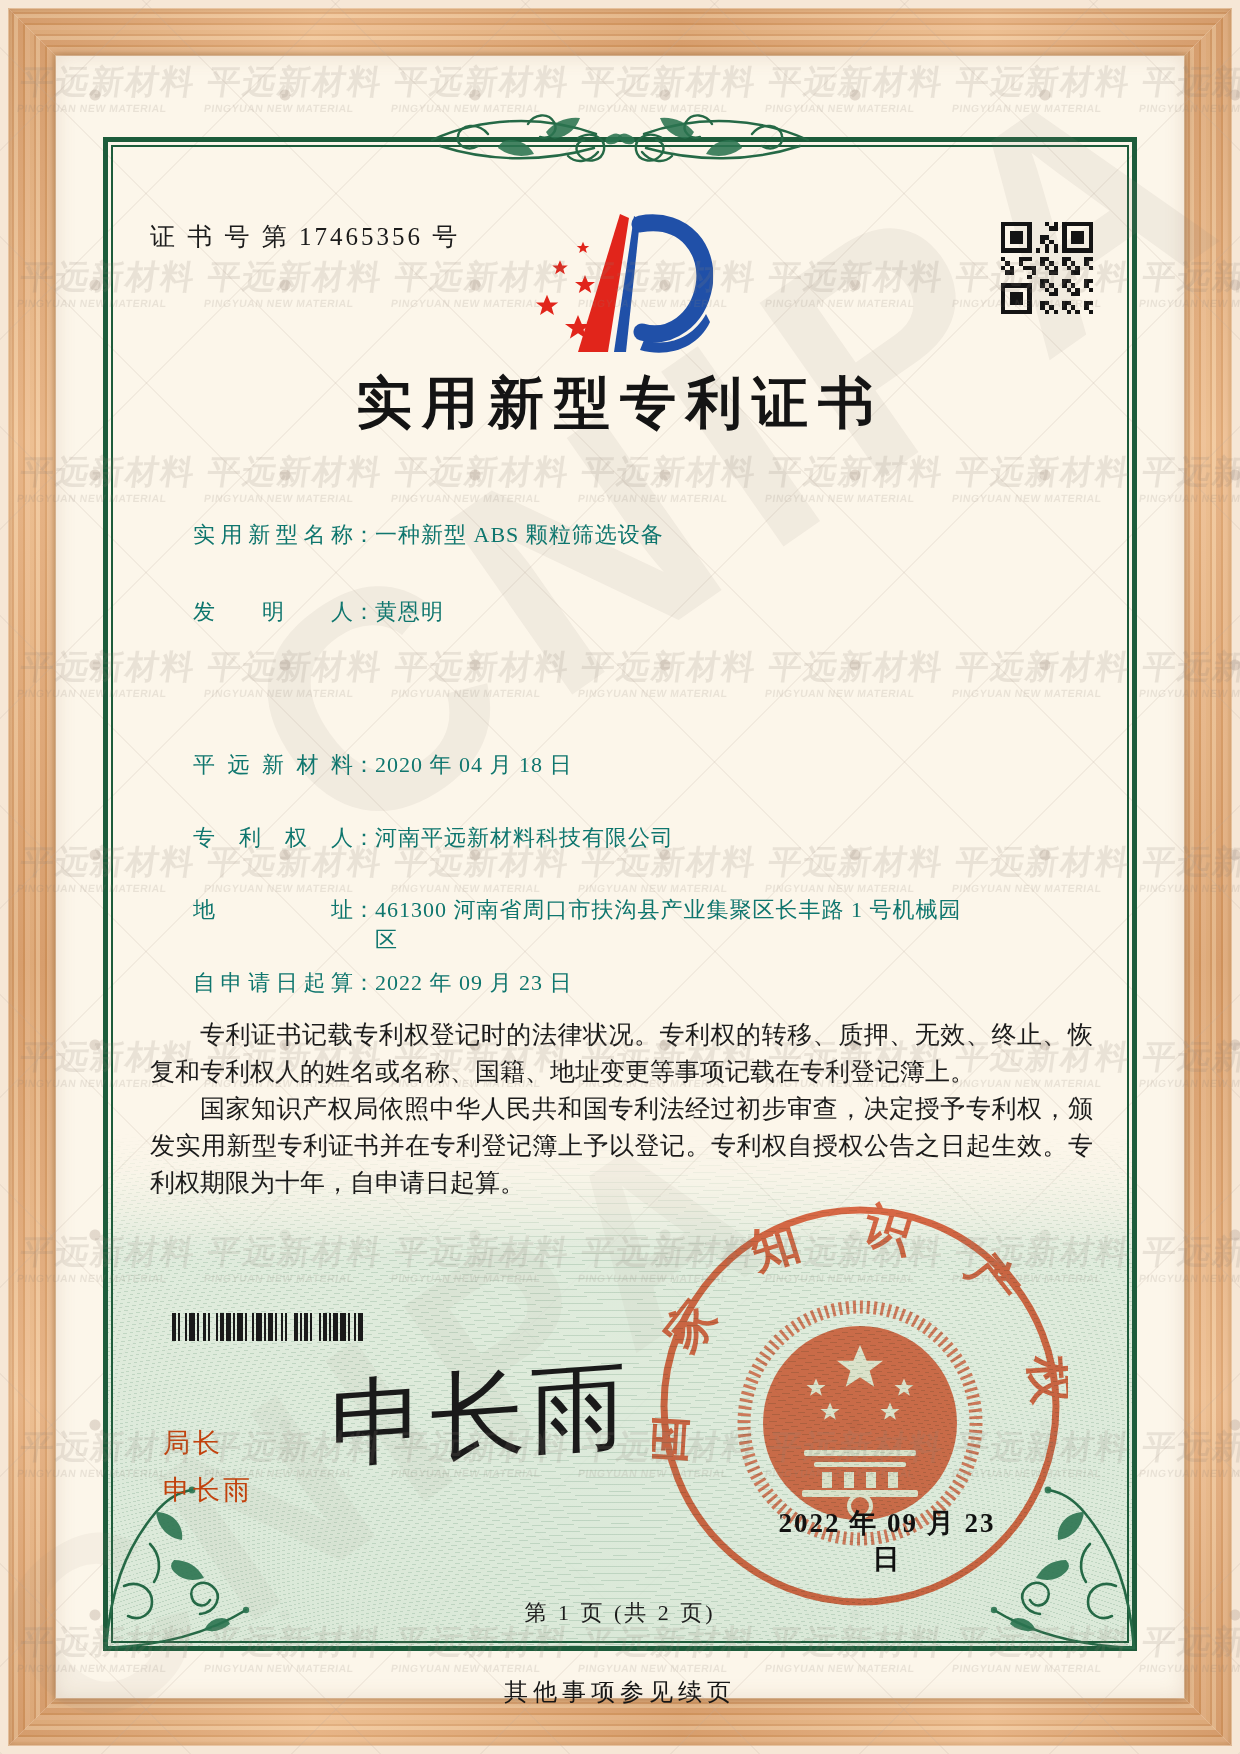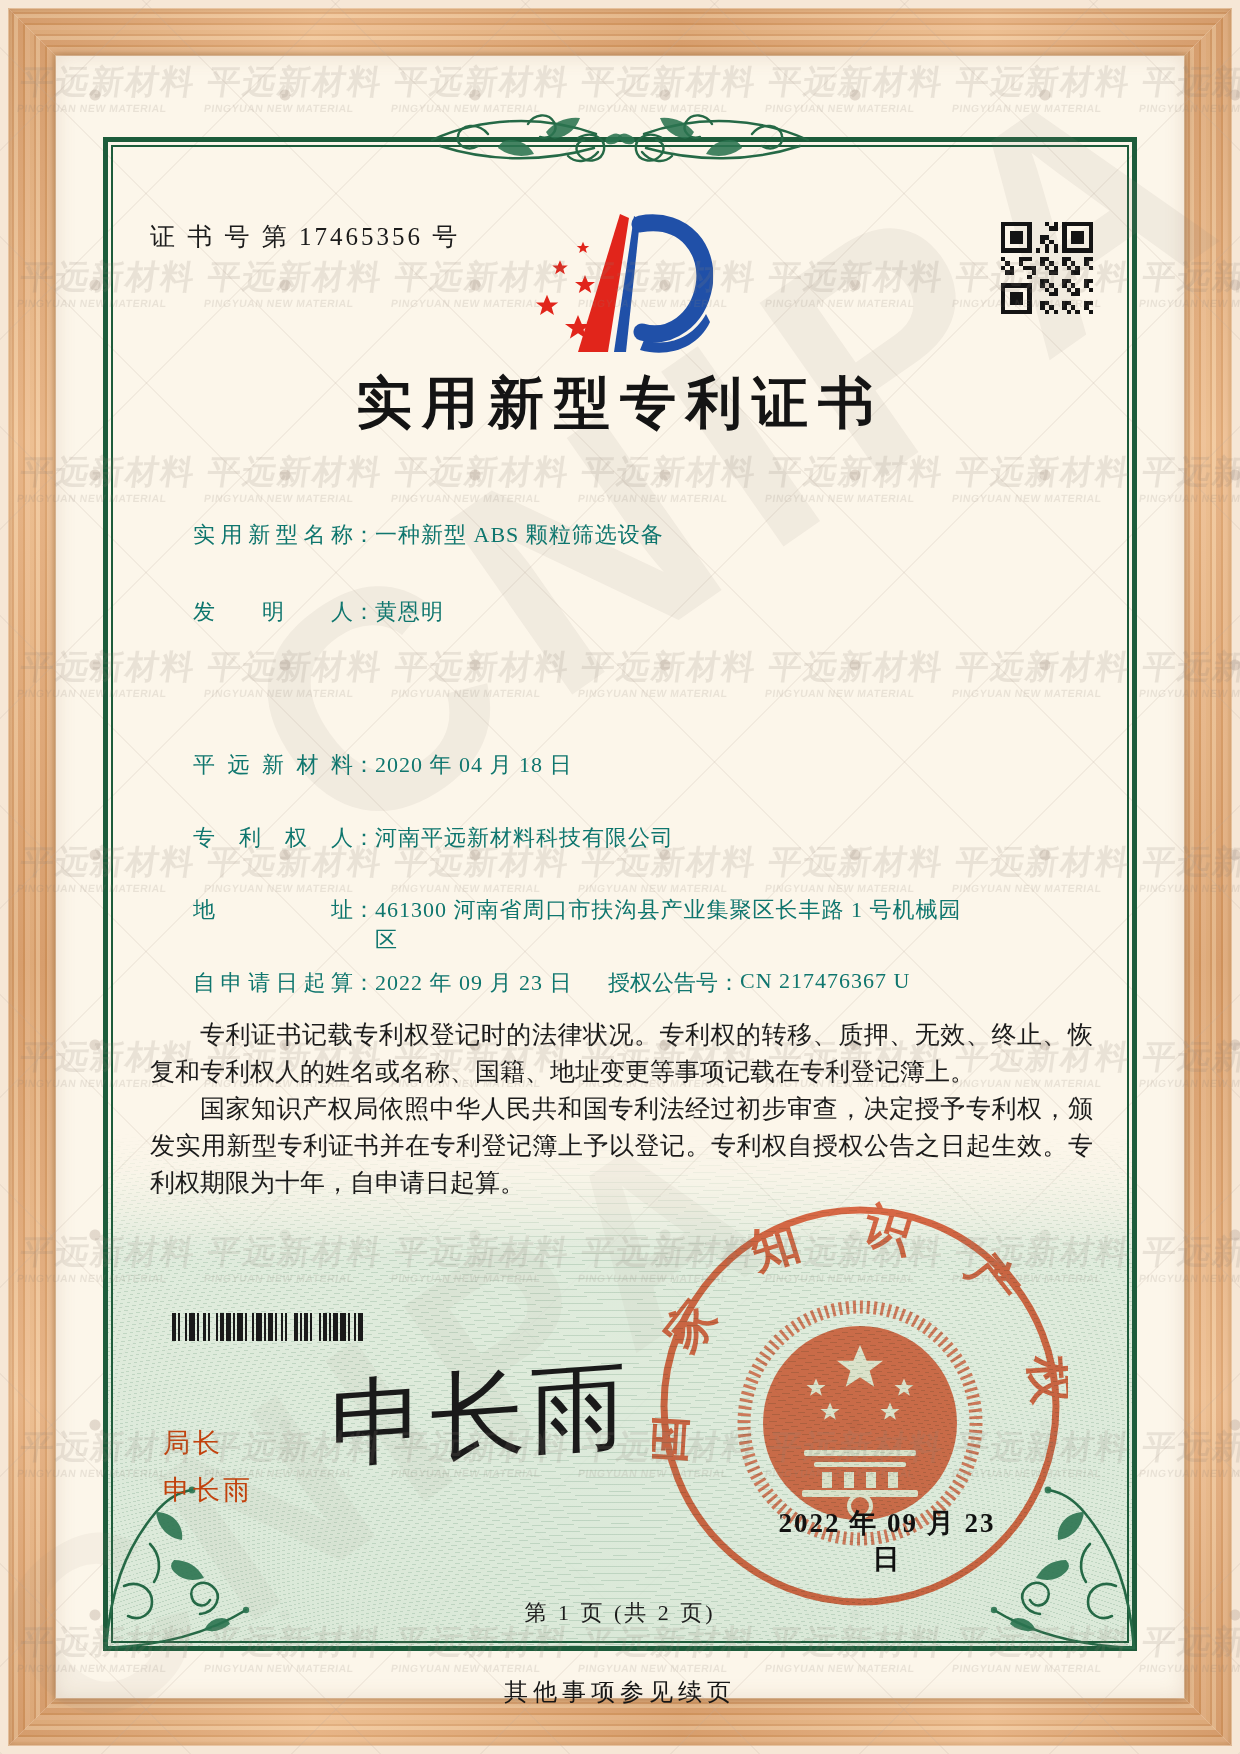--- a/index.html
+++ b/index.html
@@ -397,21 +397,20 @@
     <span class="flabel">平远新材料</span><span class="fcolon">：</span><span class="fvalue">2020 年 04 月 18 日</span>
   </div>
   <div class="txt field" style="top:823px">
     <span class="flabel">专利权人</span><span class="fcolon">：</span><span class="fvalue">河南平远新材料科技有限公司</span>
   </div>
   <div class="txt field" style="top:895px">
     <span class="flabel">地址</span><span class="fcolon">：</span><span class="fvalue"><span>461300 河南省周口市扶沟县产业集聚区长丰路 1 号机械园</span><br><span class="vline2">区</span></span>
   </div>
   <div class="txt field" style="top:968px">
     <span class="flabel">自申请日起算</span><span class="fcolon">：</span><span class="fvalue">2022 年 09 月 23 日</span>
-    <span class="pair2"><span>授权公告号</span><span>：</span><span class="fvalue">CN 217476367 U</span></span>
   </div>
 
   <div class="txt body-text">
     <p>专利证书记载专利权登记时的法律状况。专利权的转移、质押、无效、终止、恢复和专利权人的姓名或名称、国籍、地址变更等事项记载在专利登记簿上。</p>
     <p>国家知识产权局依照中华人民共和国专利法经过初步审查，决定授予专利权，颁发实用新型专利证书并在专利登记簿上予以登记。专利权自授权公告之日起生效。专利权期限为十年，自申请日起算。</p>
   </div>
 
   <div class="txt barcode" id="barcode">
       <span class="bar" style="width: 4.2px;"></span>
       <span style="width: 2.1px;"></span>

